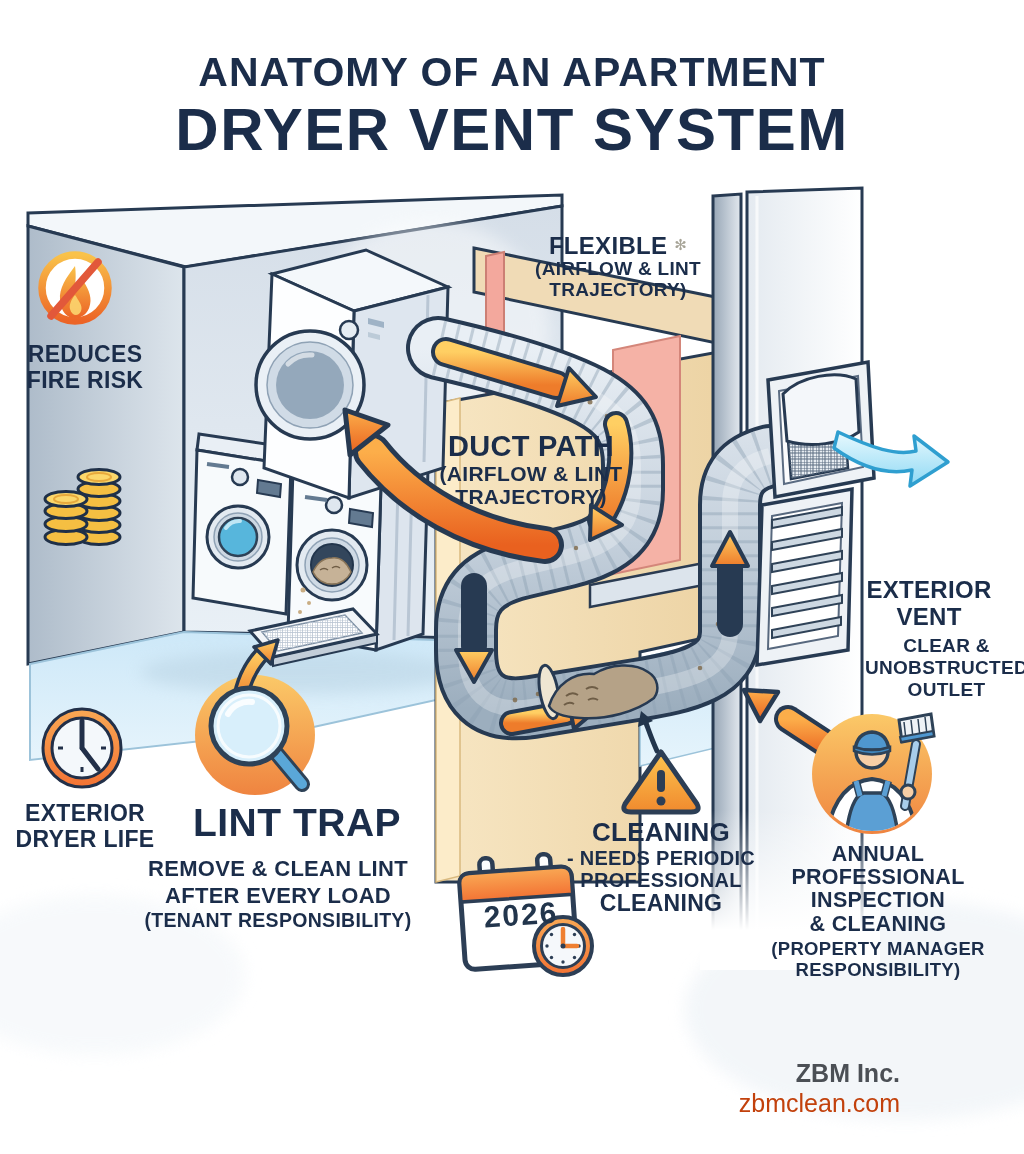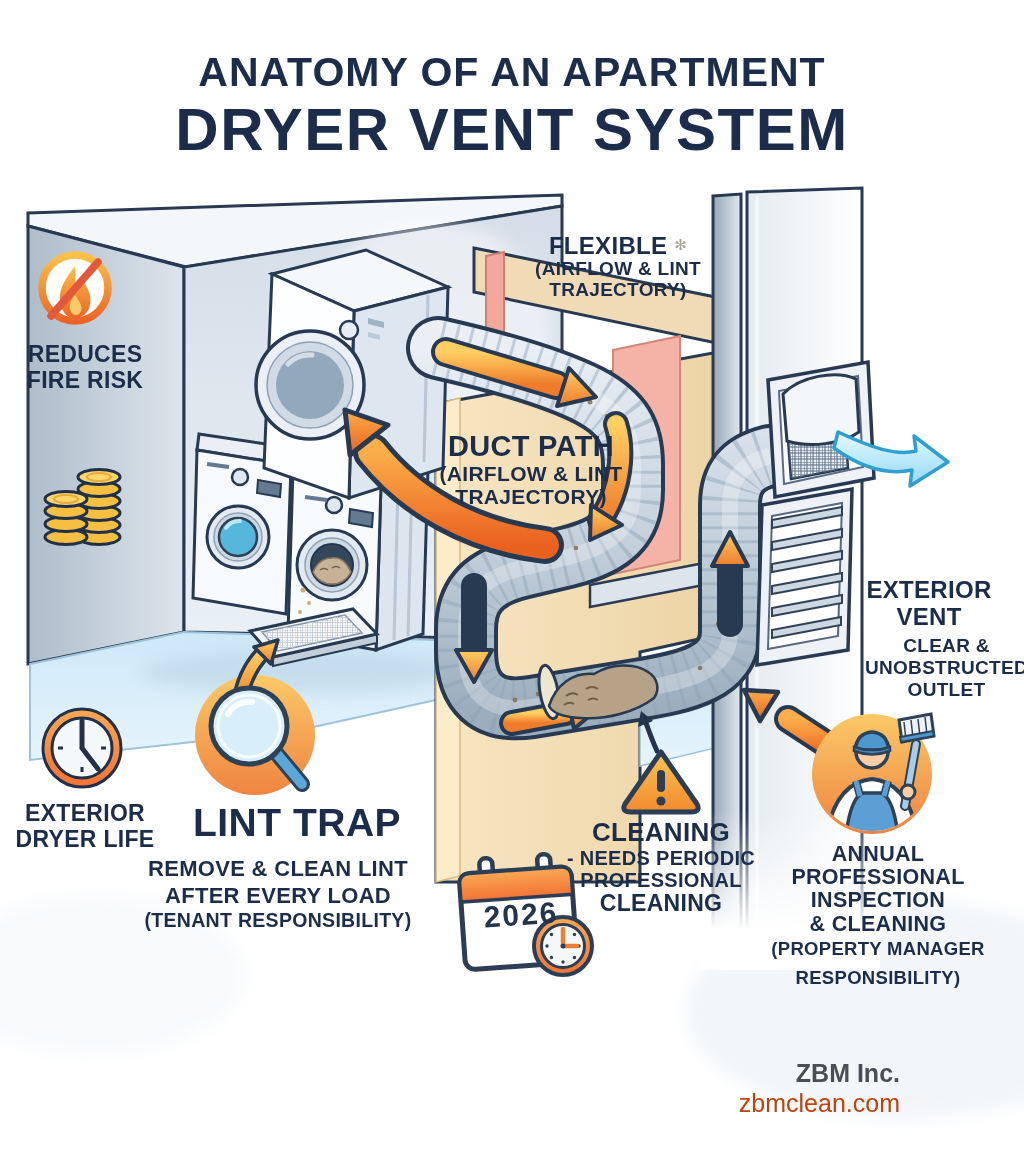--- a/index.html
+++ b/index.html
@@ -434,21 +434,21 @@
   <span class="clog-s">PROFESSIONAL</span>
   <span class="clog-b">CLEANING</span>
 </div>
 
 <div class="lbl" style="left:878px;top:843px;">
   <span class="ann-t">ANNUAL</span>
   <span class="ann-t">PROFESSIONAL</span>
   <span class="ann-t">INSPECTION</span>
   <span class="ann-t">&amp; CLEANING</span>
   <span class="ann-s">(PROPERTY MANAGER</span>
-  <span class="ann-s" style="margin-top:8px">RESPONSIBILITY)</span>
+  <span class="ann-s" style="margin-top:0">RESPONSIBILITY)</span>
 </div>
 
 <div class="year">2026</div>
 
 <div class="footer">
   <div class="co">ZBM Inc.</div>
   <div class="site">zbmclean.com</div>
 </div>
 
 </div>

